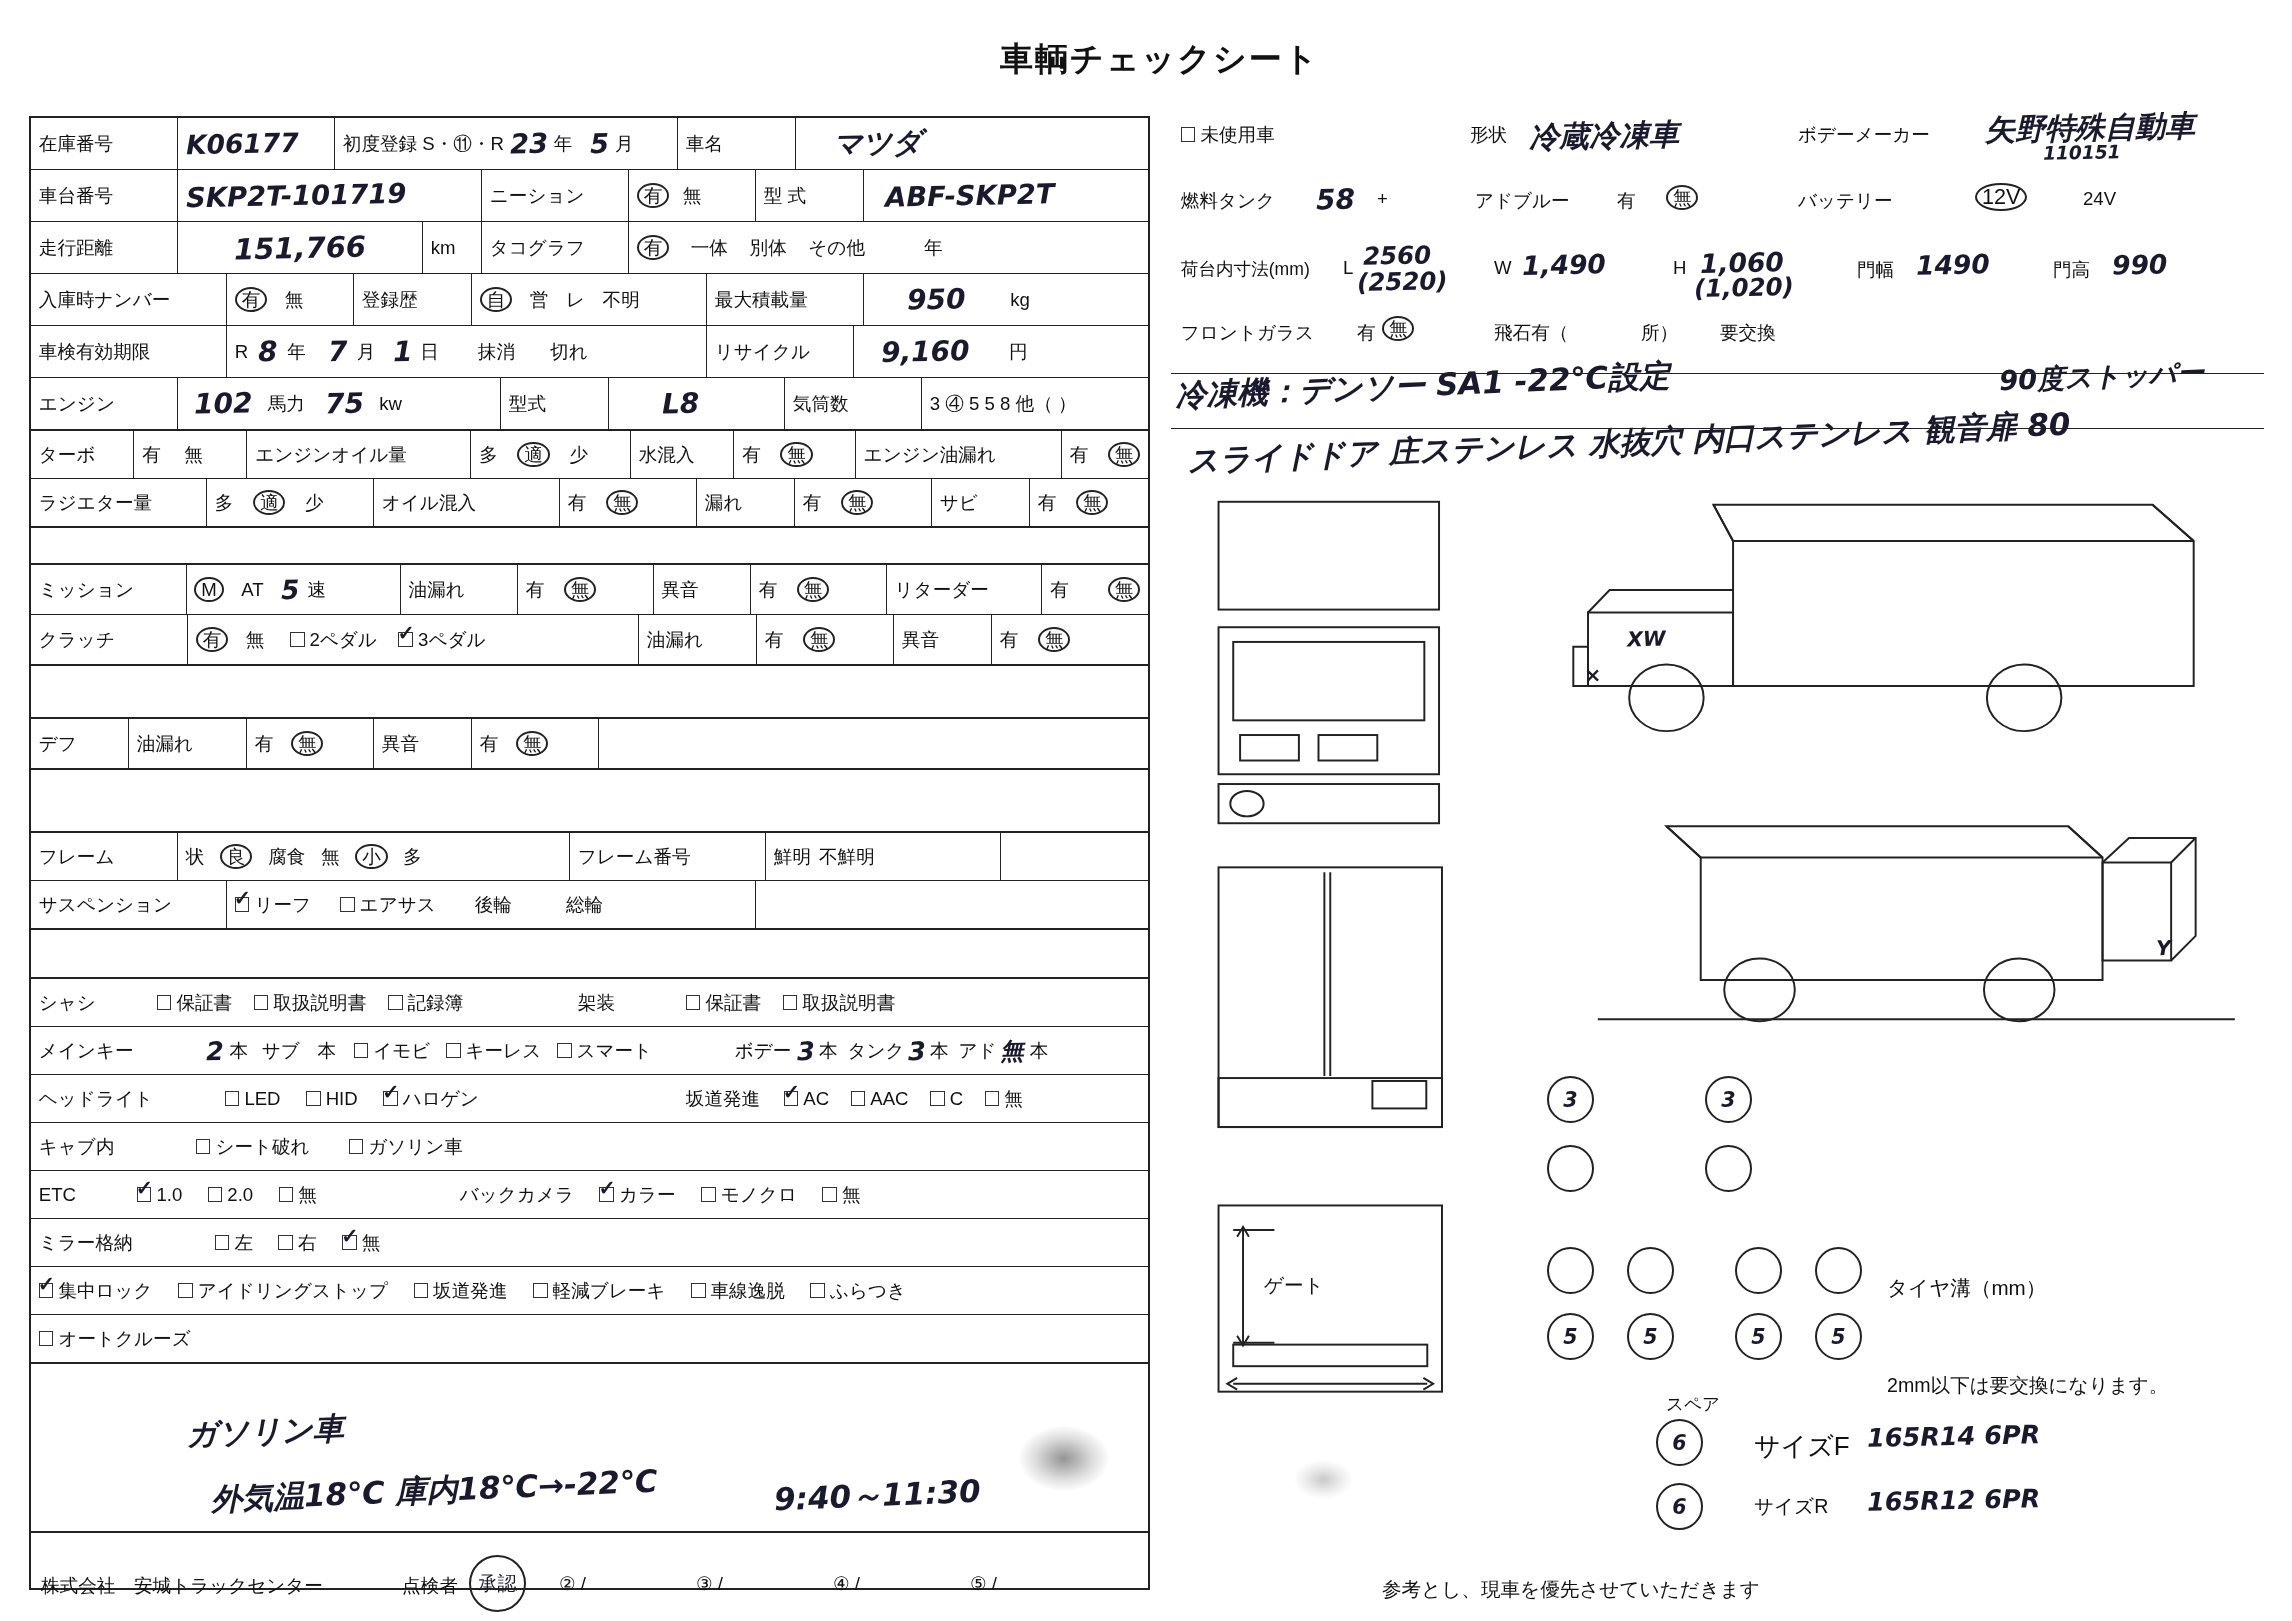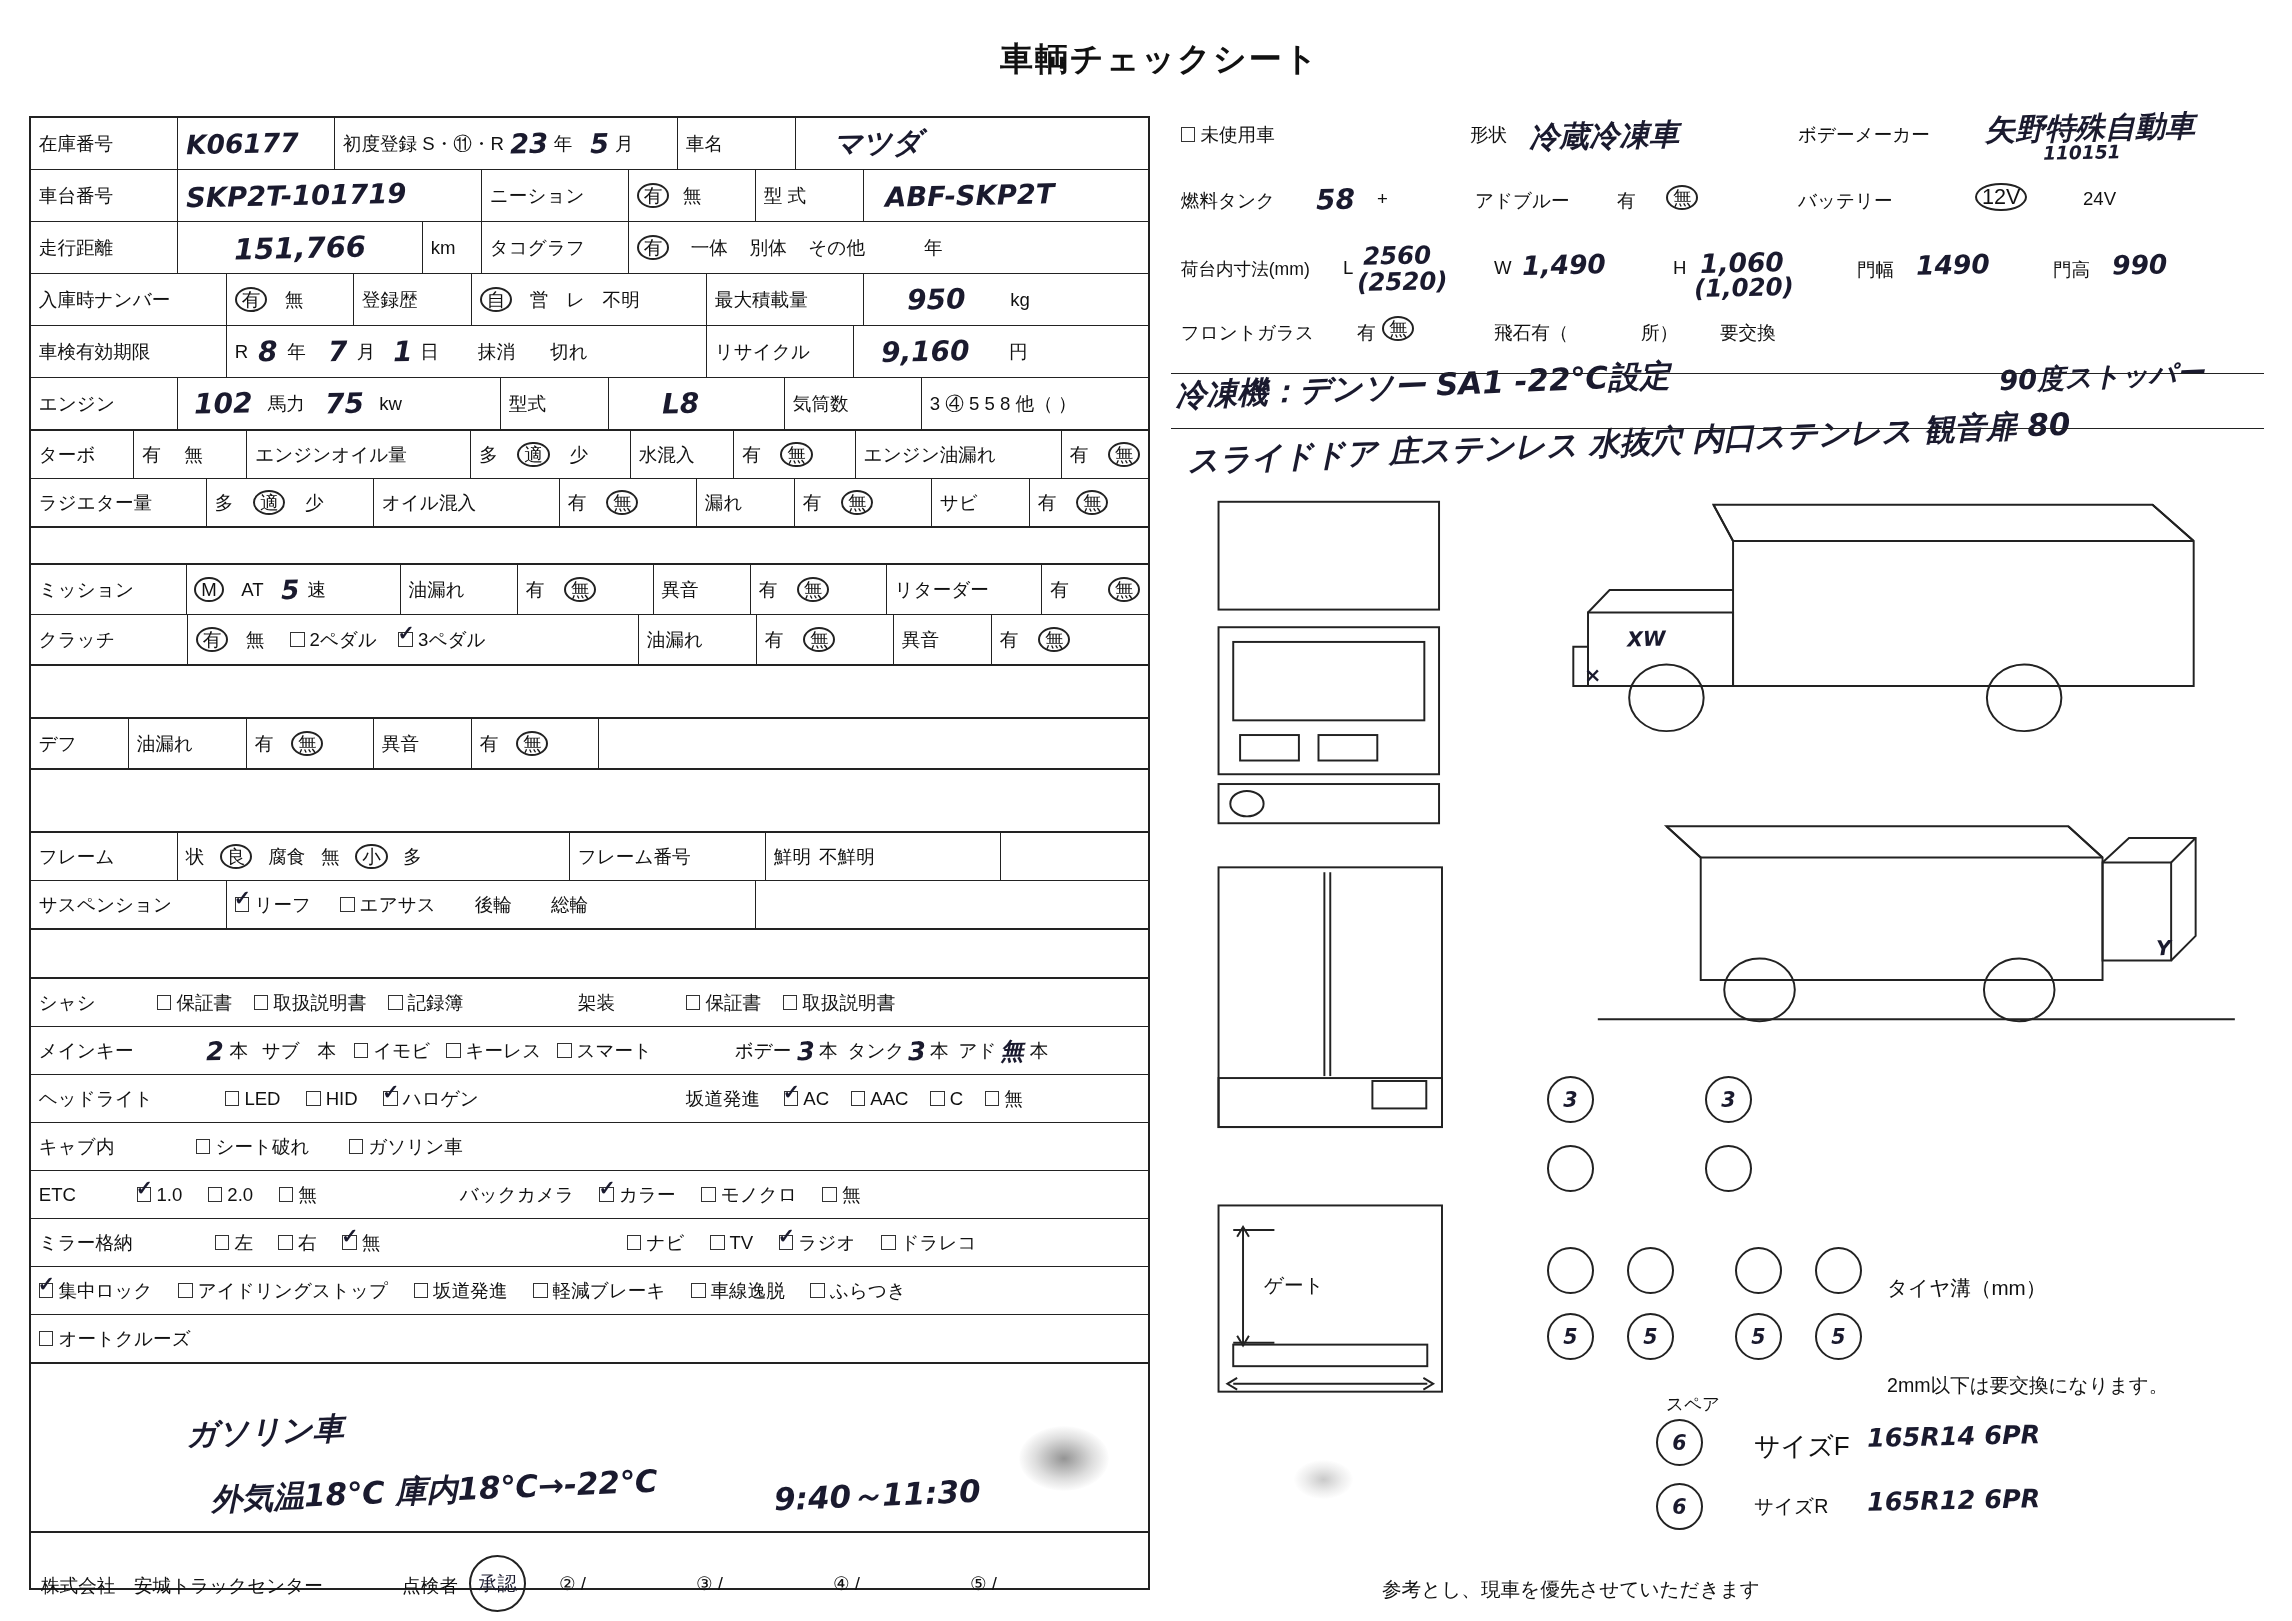--- a/index.html
+++ b/index.html
@@ -297,21 +297,21 @@
         <span>不鮮明</span>
         </div>
       <div class="cell flex1 nb"></div>
     </div>
 
     <div class="row grp" style="height:47px">
       <div class="cell" style="width:196px">サスペンション</div>
       <div class="cell" style="width:529px">
         <span style="margin-right:29px"><span class="cb chk"></span><span>リーフ</span></span>
         <span style="margin-right:39px"><span class="cb"></span><span>エアサス</span></span>
-        <span style="margin-right:39px">後輪</span>
+        <span style="margin-right:54px">後輪</span>
         <span>総輪</span>
         </div>
       <div class="cell flex1 nb"></div>
     </div>
 
     <div class="row" style="height:47px;border-bottom:2px solid #222">
         <div class="cell flex1 nb"></div>
       </div>
 
     <div class="row" style="height:47px;border-bottom:1.2px solid #222">
@@ -390,26 +390,20 @@
         <span><span class="cb"></span><span>無</span></span>
         </div>
     </div>
 
     <div class="row" style="height:47px;border-bottom:1.2px solid #222">
       <div class="cell" style="width:176px;border-right:none">ミラー格納</div>
       <div class="cell" style="width:412px;border-right:none">
         <span style="margin-right:25.5px"><span class="cb"></span><span>左</span></span>
         <span style="margin-right:25.5px"><span class="cb"></span><span>右</span></span>
         <span><span class="cb chk"></span><span>無</span></span>
-        </div>
-      <div class="cell flex1" style="border-right:none">
-        <span style="margin-right:25.5px"><span class="cb"></span><span>ナビ</span></span>
-        <span style="margin-right:25.5px"><span class="cb"></span><span>TV</span></span>
-        <span style="margin-right:25.5px"><span class="cb chk"></span><span>ラジオ</span></span>
-        <span><span class="cb"></span><span>ドラレコ</span></span>
         </div>
     </div>
 
     <div class="row" style="height:47px;border-bottom:1.2px solid #222">
       <div class="cell flex1" style="border-right:none">
         <span style="margin-right:25.5px"><span class="cb chk"></span><span>集中ロック</span></span>
         <span style="margin-right:25.5px"><span class="cb"></span><span>アイドリングストップ</span></span>
         <span style="margin-right:25.5px"><span class="cb"></span><span>坂道発進</span></span>
         <span style="margin-right:25.5px"><span class="cb"></span><span>軽減ブレーキ</span></span>
         <span style="margin-right:25.5px"><span class="cb"></span><span>車線逸脱</span></span>

